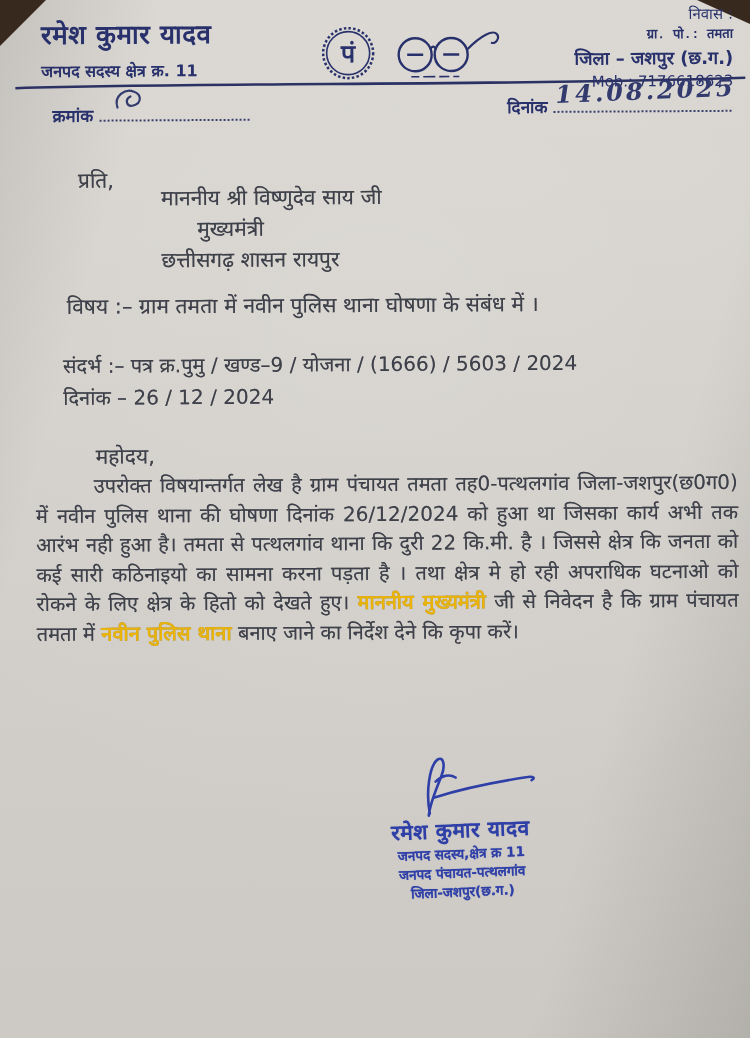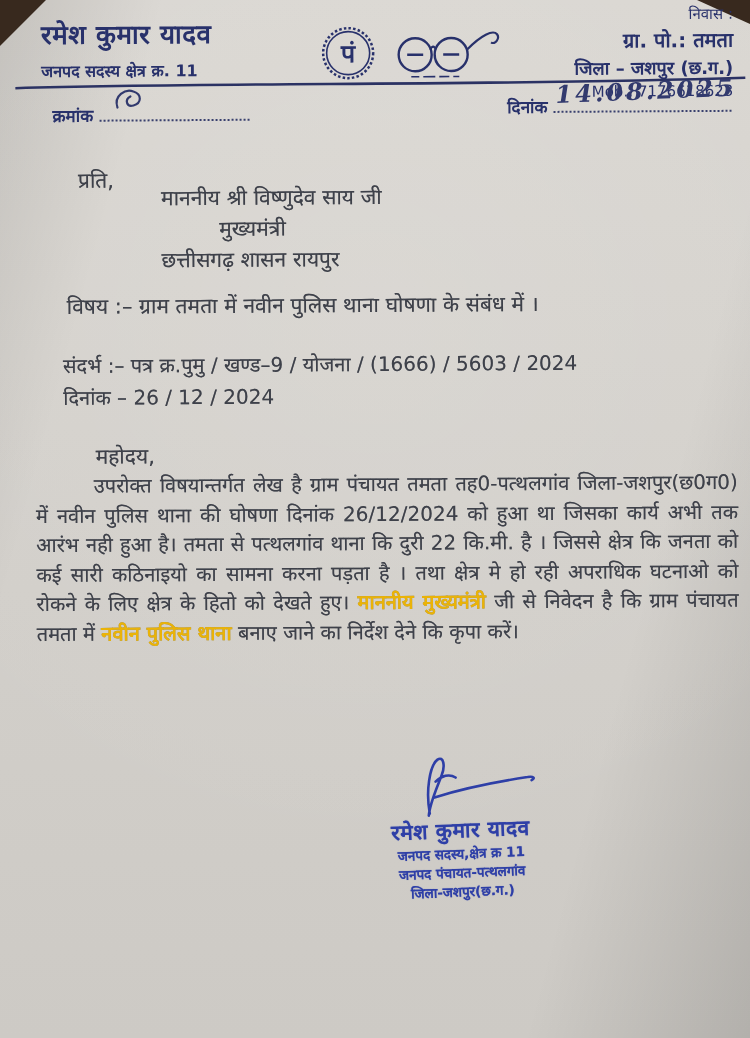--- a/index.html
+++ b/index.html
@@ -21,42 +21,42 @@
   .ink-body{color:#3e414a;text-shadow:0 0 0.6px rgba(62,65,74,0.55);}
   .ink-blue{color:#2e3fa7;}
 
   
   .hdr-left{position:absolute;left:44px;top:14px;}
   .hdr-name{font-size:26px;font-weight:bold;letter-spacing:0.5px;}
   .hdr-sub{font-size:16px;font-weight:bold;margin-top:7px;line-height:1.6;}
   .hdr-center{position:absolute;left:322px;top:22px;display:flex;align-items:center;gap:12px;}
   .hdr-right{position:absolute;right:14px;top:6px;text-align:right;line-height:1.45;}
   .hdr-right .l1{font-size:15px;font-weight:normal;}
-  .hdr-right .l2{font-size:20px;font-weight:bold;}
+  .hdr-right .l2{font-size:13px;font-weight:bold;font-family:Liberation Mono, monospace;}
   .hdr-right .l3{font-size:18px;font-weight:bold;}
   .hdr-right .l4{font-size:15px;}
   .rule{position:absolute;left:0;top:76px;width:750px;height:14px;}
 
   
   .serial{position:absolute;left:55px;top:102px;font-size:17px;font-weight:bold;}
   .dotline{display:inline-block;border-bottom:2px dotted #39406e;height:14px;vertical-align:baseline;}
   .serial .dotline{width:150px;margin-left:6px;position:relative;}
   .scribble{position:absolute;left:12px;top:-20px;}
   .dateblock{position:absolute;right:16px;top:96px;font-size:17px;font-weight:bold;}
   .dateblock .dotline{width:178px;margin-left:6px;position:relative;}
   .hand-date{
     position:absolute;left:2px;top:-20px;font-size:24px;font-weight:bold;
     color:#323a6e;font-style:italic;letter-spacing:3px;transform:rotate(-2deg);
     white-space:nowrap;font-family:"DejaVu Serif","Liberation Serif",serif;
   }
 
   
   .to{position:absolute;left:80px;top:146px;font-size:21px;margin-top:18px;}
   .recipient{position:absolute;left:163px;top:182px;font-size:21px;line-height:31px;}
-  .recipient .mid{margin-left:58px;}
+  .recipient .mid{margin-left:36px;}
   .subject{position:absolute;left:68px;top:290px;font-size:21px;font-weight:500;}
   .ref1{position:absolute;left:64px;top:350px;font-size:20px;}
   .ref2{position:absolute;left:64px;top:382px;font-size:20px;}
   .salute{position:absolute;left:96px;top:440px;font-size:21px;text-align:right;}
   .para{
     position:absolute;left:36px;top:470px;width:702px;
     font-size:20px;line-height:29.5px;text-align:justify;text-indent:58px;
   }
   .seg-bold{font-weight:bold;color:#eab308;}
 

